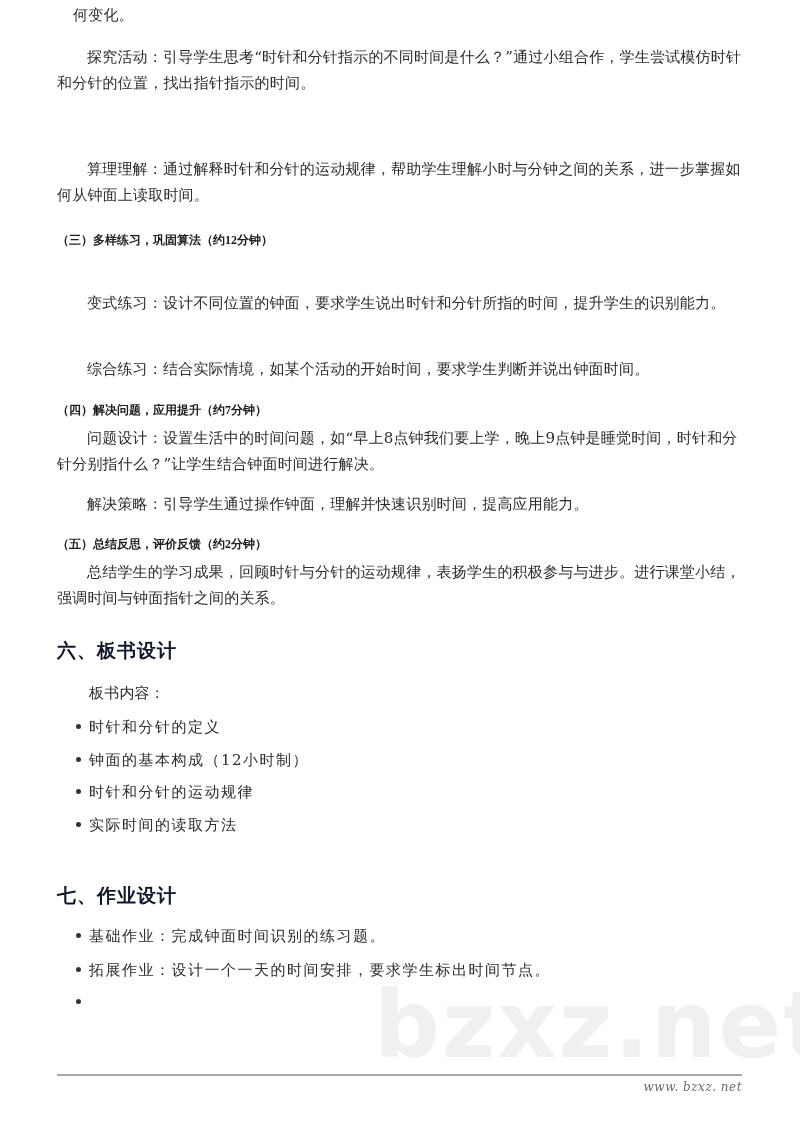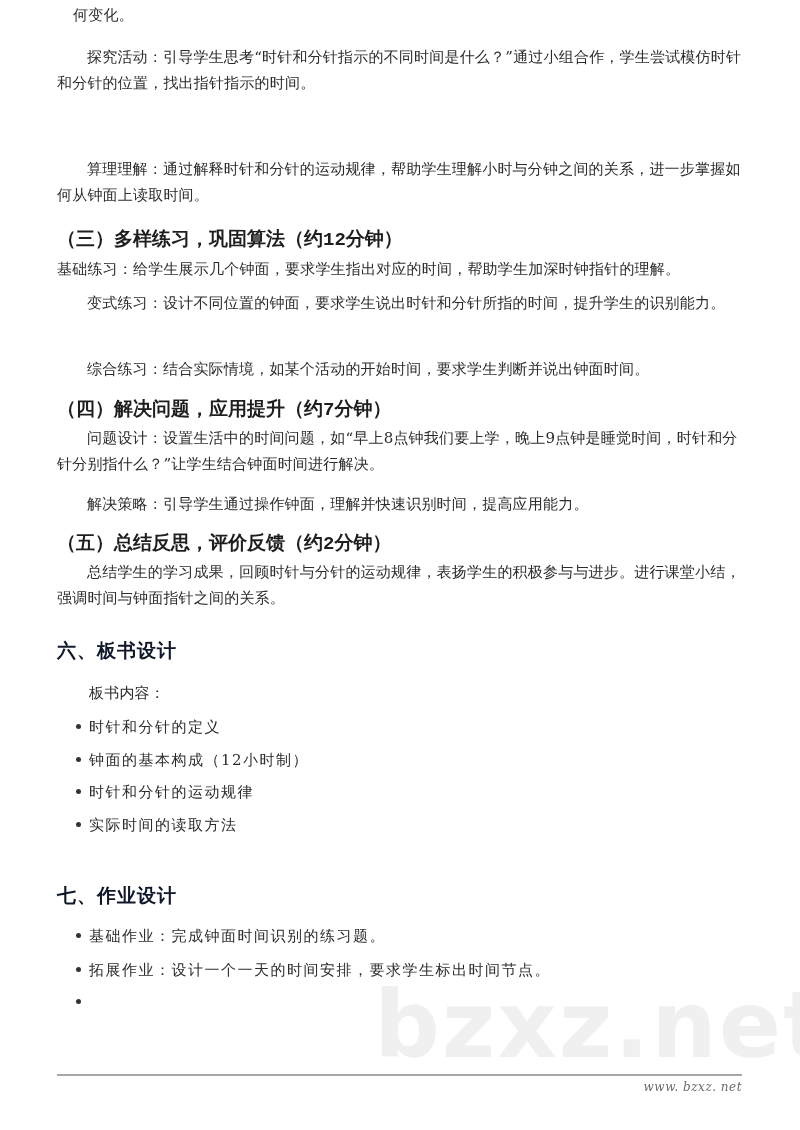--- a/index.html
+++ b/index.html
@@ -28,23 +28,23 @@
       width: 688px;
       font-size: 15px;
       line-height: 26px;
       letter-spacing: 0.2px;
       color: #2c2c2c;
     }
     .indent { text-indent: 30px; }
     .subhead {
       position: absolute;
       left: 57px;
-      font-family: Liberation Mono, monospace;
+      font-family: Liberation Serif, serif;
       font-weight: bold;
-      font-size: 19px;
+      font-size: 12px;
       line-height: 20px;
       color: #1e1e1e;
     }
     .h2 {
       position: absolute;
       left: 57px;
       font-family: "DejaVu Sans", "Liberation Sans", sans-serif;
       font-weight: bold;
       font-size: 19px;
       line-height: 26px;
@@ -120,21 +120,20 @@
   <div class="watermark">bzxz.net</div>
 
   <div class="p front" style="top:2px;margin-left:16px;">何变化。</div>
 
   <div class="p indent front" style="top:44px;">探究活动：引导学生思考“时针和分针指示的不同时间是什么？”通过小组合作，学生尝试模仿时针和分针的位置，找出指针指示的时间。</div>
 
   <div class="p indent front" style="top:156px;">算理理解：通过解释时针和分针的运动规律，帮助学生理解小时与分钟之间的关系，进一步掌握如何从钟面上读取时间。</div>
 
   <div class="subhead front" style="top:230px;">（三）多样练习，巩固算法（约12分钟）</div>
 
-  <div class="p front" style="top:256px;">基础练习：给学生展示几个钟面，要求学生指出对应的时间，帮助学生加深时钟指针的理解。</div>
 
   <div class="p indent front" style="top:290px;">变式练习：设计不同位置的钟面，要求学生说出时针和分针所指的时间，提升学生的识别能力。</div>
 
   <div class="p indent front" style="top:356px;">综合练习：结合实际情境，如某个活动的开始时间，要求学生判断并说出钟面时间。</div>
 
   <div class="subhead front" style="top:400px;">（四）解决问题，应用提升（约7分钟）</div>
 
   <div class="p indent front" style="top:425px;">问题设计：设置生活中的时间问题，如“早上8点钟我们要上学，晚上9点钟是睡觉时间，时针和分针分别指什么？”让学生结合钟面时间进行解决。</div>
 
   <div class="p indent front" style="top:491px;">解决策略：引导学生通过操作钟面，理解并快速识别时间，提高应用能力。</div>

